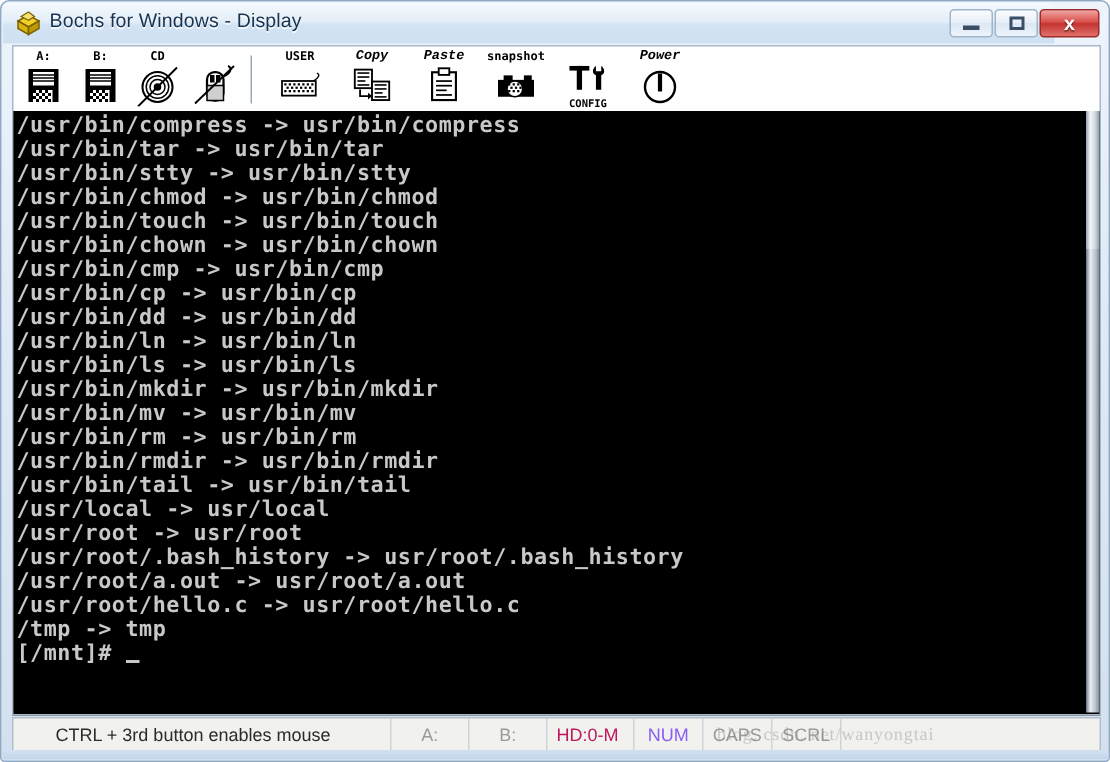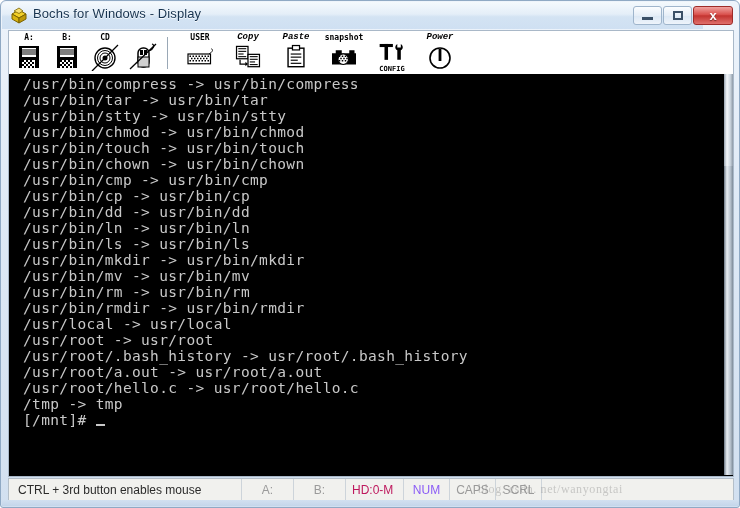--- a/index.html
+++ b/index.html
@@ -119,23 +119,24 @@
     border-top: none;
     box-sizing: border-box;
     background: #000000;
     overflow: hidden;
   }
   #screen {
     position: absolute;
     left: 0; top: 0;
     width: 715px; height: 401px;
     background: #000000;
-    padding: 2px 0 0 14px;
+    padding: 2px 0 0 2px;
     box-sizing: border-box;
     overflow: hidden;
+    font-weight: bold;
   }
   .vga-line {
     font-family: "DejaVu Sans Mono", monospace;
     font-size: 14.5px;
     line-height: 16px;
     color: #c8c8c8;
     white-space: pre;
     letter-spacing: .35px;
     height: 16px;
   }
@@ -176,21 +177,21 @@
     display: flex;
     align-items: center;
     padding: 0 6px;
     font-size: 12px;
     color: #be185d;
     border-right: 1px solid #cdd4da;
     box-sizing: border-box;
     white-space: nowrap;
     overflow: hidden;
   }
-  #sb-msg { width: 233px; color: #2b2b2b; padding-left: 9px; }
+  #sb-msg { width: 233px; color: #2b2b2b; padding-left: 9px; margin-left: 19px; }
   .sb-dim { color: #9a9a9a; }
   #sb-a { width: 52px; justify-content: center; }
   #sb-b { width: 52px; justify-content: center; }
   #sb-hd { width: 58px; justify-content: flex-start; }
   #sb-num { width: 46px; justify-content: center; color:#8b5cf6; }
   #sb-caps { width: 46px; justify-content: center; }
   #sb-scrl { width: 46px; justify-content: center; }
   #sb-rest { flex: 1; border-right: none; }
 
   
@@ -440,20 +441,21 @@
         <div class="vga-line">/usr/bin/chown -&gt; usr/bin/chown</div>
         <div class="vga-line">/usr/bin/cmp -&gt; usr/bin/cmp</div>
         <div class="vga-line">/usr/bin/cp -&gt; usr/bin/cp</div>
         <div class="vga-line">/usr/bin/dd -&gt; usr/bin/dd</div>
         <div class="vga-line">/usr/bin/ln -&gt; usr/bin/ln</div>
         <div class="vga-line">/usr/bin/ls -&gt; usr/bin/ls</div>
         <div class="vga-line">/usr/bin/mkdir -&gt; usr/bin/mkdir</div>
         <div class="vga-line">/usr/bin/mv -&gt; usr/bin/mv</div>
         <div class="vga-line">/usr/bin/rm -&gt; usr/bin/rm</div>
         <div class="vga-line">/usr/bin/rmdir -&gt; usr/bin/rmdir</div>
+        <div class="vga-line">/usr/bin/tail -&gt; usr/bin/tail</div>
         <div class="vga-line">/usr/local -&gt; usr/local</div>
         <div class="vga-line">/usr/root -&gt; usr/root</div>
         <div class="vga-line">/usr/root/.bash_history -&gt; usr/root/.bash_history</div>
         <div class="vga-line">/usr/root/a.out -&gt; usr/root/a.out</div>
         <div class="vga-line">/usr/root/hello.c -&gt; usr/root/hello.c</div>
         <div class="vga-line">/tmp -&gt; tmp</div>
         <div class="vga-line"><span>[/mnt]# </span><span id="cursor"></span></div>
       </div>
     <div id="screen-gutter">
       <div id="screen-gutter-thumb"></div>

